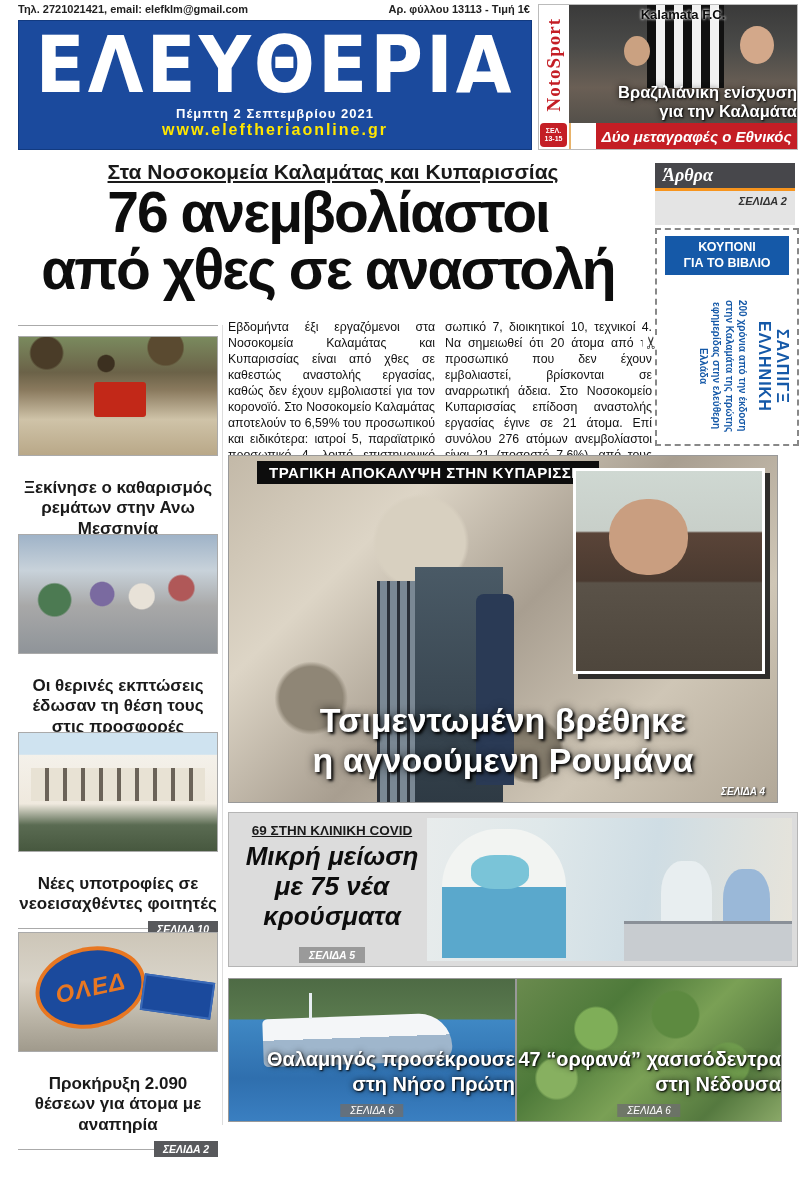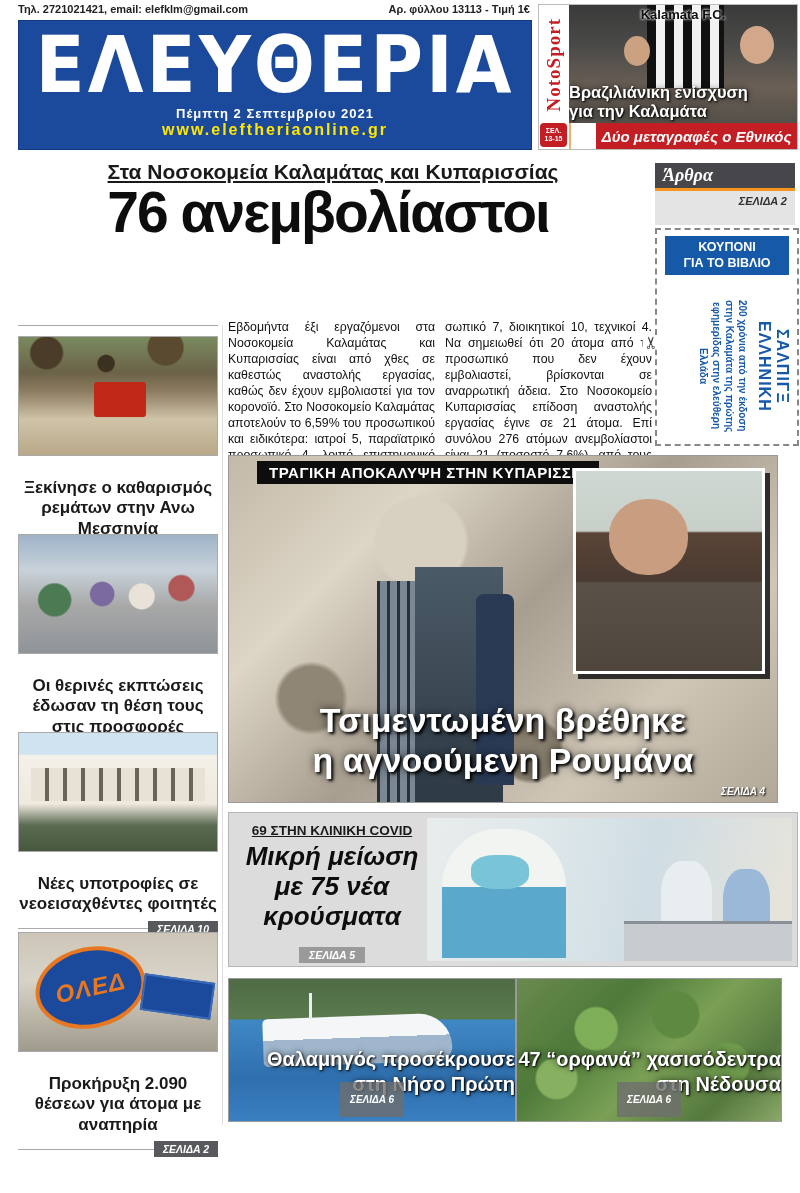--- a/index.html
+++ b/index.html
@@ -27,21 +27,21 @@
   .ns-badge{position:absolute;left:1px;bottom:2px;width:27px;height:24px;background:#c41e25;border-radius:4px;
             color:#fff;font-size:7px;font-weight:bold;display:flex;flex-direction:column;align-items:center;justify-content:center;line-height:1.1;}
   .ns-photo{position:absolute;left:30px;right:0;top:0;bottom:26px;overflow:hidden;
             background:linear-gradient(180deg,#3a3a3a 0%,#4a4a48 35%,#6a5f55 70%,#54504a 100%);}
   .ns-photo .jersey{position:absolute;left:34%;top:0;width:34%;height:70%;
             background:repeating-linear-gradient(90deg,#111 0 9px,#f2f2f2 9px 18px);}
   .ns-photo .face1{position:absolute;left:24%;top:26%;width:26px;height:30px;border-radius:50%;background:#caa181;}
   .ns-photo .face2{position:absolute;right:10%;top:18%;width:34px;height:38px;border-radius:50%;background:#d3a88a;}
   .ns-kal{position:absolute;top:2px;left:0;right:0;text-align:center;color:#0d0d0d;font-weight:bold;font-size:13px;
           text-shadow:0 0 3px #fff,0 0 3px #fff;}
-  .ns-head{position:absolute;left:0;right:0;bottom:2px;text-align:left;color:#fff;font-weight:bold;font-size:16.5px;
+  .ns-head{position:absolute;left:0;right:0;bottom:2px;text-align:right;color:#fff;font-weight:bold;font-size:16.5px;
            line-height:1.15;text-shadow:1px 1px 2px #000,0 0 6px rgba(0,0,0,.8);}
   .ns-redbar{position:absolute;left:30px;right:0;bottom:0;height:26px;background:#c41e25;color:#fff;
              display:flex;align-items:center;justify-content:center;font-weight:bold;font-style:italic;font-size:15px;margin-left:27px;}
 
   
   .kicker{position:absolute;left:18px;top:160px;width:630px;text-align:center;font-size:21px;font-weight:bold;}
   .kicker span{text-decoration:underline;}
   .headline{position:absolute;left:0;top:184px;width:656px;text-align:center;font-weight:900;font-size:57px;
             line-height:1.0;letter-spacing:-2px;color:#0d0d0d;font-family:"Liberation Sans",sans-serif;}
   .lead-body{position:absolute;left:228px;top:320px;width:424px;display:flex;gap:10px;}
@@ -136,21 +136,21 @@
   .covid-photo .visor{position:absolute;left:12%;top:26%;width:16%;height:24%;border-radius:40%;background:#7ac4d8;}
   .covid-photo .ppe2{position:absolute;right:22%;top:30%;width:14%;height:55%;border-radius:40% 40% 0 0;background:#e8eef0;}
   .covid-photo .ppe3{position:absolute;right:6%;top:36%;width:13%;height:52%;border-radius:40% 40% 0 0;background:#9ab8d8;}
   .covid-photo .bed{position:absolute;right:0;bottom:0;width:46%;height:26%;background:#c8ccd0;border-top:3px solid #8a9098;}
 
   
   .bphoto{position:absolute;top:978px;height:142px;border:1px solid #999;overflow:hidden;}
   .bphoto .bcap{position:absolute;left:0;right:0;bottom:24px;text-align:right;color:#fff;font-weight:bold;
                 font-size:20px;line-height:1.25;text-shadow:1px 1px 2px #000,0 0 6px rgba(0,0,0,.7);}
   .bphoto .bbadge{position:absolute;left:50%;transform:translateX(-50%);bottom:4px;background:rgba(110,110,110,.8);
-                  color:#fff;font-weight:bold;font-style:italic;font-size:10px;padding:12px 10px;}
+                  color:#fff;font-weight:normal;font-style:italic;font-size:10px;padding:1px 10px;}
   .boat{left:228px;width:286px;background:linear-gradient(180deg,#4e6b45 0%,#5a7a4e 28%,#3f88c4 29%,#2f6fae 70%,#3a7fc1 100%);}
   .boat .hull{position:absolute;left:12%;top:26%;width:66%;height:34%;background:linear-gradient(180deg,#f4f6f8 0 45%,#9fb6cc 45% 100%);
               border-radius:6px 40px 18px 6px;transform:rotate(-2deg);}
   .boat .mast{position:absolute;left:28%;top:10%;width:3px;height:18%;background:#e8eef2;}
   .weed{left:516px;width:264px;background:linear-gradient(135deg,#6a8a4e 0%,#4e7a3a 30%,#7aa055 55%,#55793f 80%,#8aa868 100%);}
   .weed .leaves{position:absolute;inset:0;
         background:radial-gradient(circle at 30% 35%,#7fae58 0 10%,transparent 11%),
                    radial-gradient(circle at 60% 25%,#5d8a40 0 12%,transparent 13%),
                    radial-gradient(circle at 80% 60%,#6e9a4c 0 9%,transparent 10%),
                    radial-gradient(circle at 15% 70%,#87b060 0 8%,transparent 9%);}
@@ -190,20 +190,21 @@
       </div>
     </div>
     <div class="ns-redbar">Δύο μεταγραφές ο Εθνικός</div>
   </div>
 
   <div class="kicker">
     <span>Στα Νοσοκομεία Καλαμάτας και Κυπαρισσίας</span>
   </div>
   <div class="headline">
     <div>76 ανεμβολίαστοι</div>
+    <div>από χθες σε αναστολή</div>
   </div>
   <div class="lead-body">
     <div class="lead-col">Εβδομήντα έξι εργαζόμενοι στα Νοσοκομεία Καλαμάτας και Κυπαρισσίας είναι από χθες σε καθεστώς αναστολής εργασίας, καθώς δεν έχουν εμβολιαστεί για τον κορονοϊό. Στο Νοσοκομείο Καλαμάτας αποτελούν το 6,59% του προσωπικού και ειδικότερα: ιατροί 5, παραϊατρικό προσωπικό 4, λοιπό επιστημονικό προσωπικό 1, νοσηλευτές 16, βοηθητικό υγειονομικό προσωπικό 8, βοηθητικό προ-</div>
     <div class="lead-col">
       <span>σωπικό 7, διοικητικοί 10, τεχνικοί 4. Να σημειωθεί ότι 20 άτομα από το προσωπικό που δεν έχουν εμβολιαστεί, βρίσκονται σε αναρρωτική άδεια. Στο Νοσοκομείο Κυπαρισσίας επίδοση αναστολής εργασίας έγινε σε 21 άτομα. Επί συνόλου 276 ατόμων ανεμβολίαστοι είναι 21 (ποσοστό 7,6%), από τους οποίους 3 είναι ιατρικό προσωπικό, 6 νοσηλευτικό και 12 βοηθητικό υγειονομικό.</span>
       <span class="endref"><span class="sq"></span><b>ΣΕΛ. 5</b></span>
     </div>
   </div>
 
   <div class="arthra">

